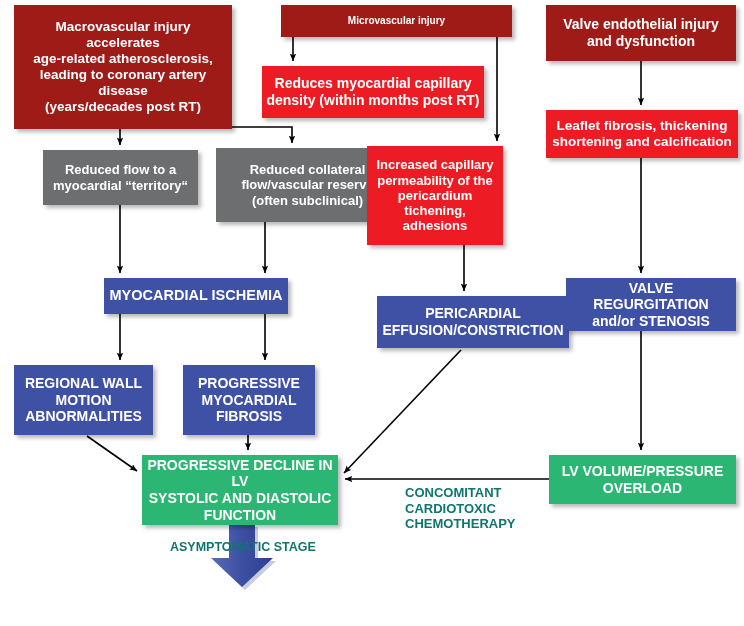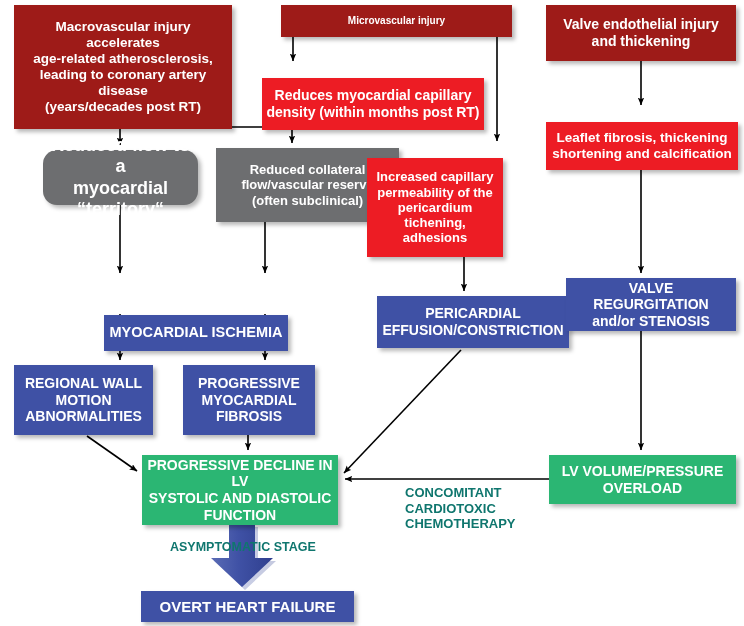--- a/index.html
+++ b/index.html
@@ -25,21 +25,21 @@
     text-align: center;
     color: #ffffff;
     box-sizing: border-box;
     line-height: 1.18;
     box-shadow: 3px 3px 4px rgba(0,0,0,0.28);
     padding: 2px 4px;
     white-space: pre-line;
     z-index: 3;
   }
   .dark-red   { background: #9e1b18; font-weight: bold; }
-  .bright-red { background: #ed1c24; font-weight: bold; margin-top: 12px; }
+  .bright-red { background: #ed1c24; font-weight: bold; }
   .gray       { background: #6d6e70; font-weight: bold; }
   .blue       { background: #3f51a5; font-weight: bold; }
   .green      { background: #2bb673; font-weight: bold; }
 
   .label-text {
     position: absolute;
     color: #0f766e;
     font-weight: bold;
     text-align: left;
     line-height: 1.2;
@@ -153,41 +153,41 @@
   </svg>
 
   <div class="node dark-red" style="left:14px; top:5px; width:218px; height:124px; font-size:13.5px;">Macrovascular injury accelerates
 age-related atherosclerosis,
 leading to coronary artery disease
 (years/decades post RT)</div>
 
   <div class="node dark-red" style="left:281px; top:5px; width:231px; height:32px; font-size:10px;">Microvascular injury</div>
 
   <div class="node dark-red" style="left:546px; top:5px; width:190px; height:56px; font-size:14px;">Valve endothelial injury
-and thickening</div>
+and dysfunction</div>
 
   <div class="node bright-red" style="left:262px; top:66px; width:222px; height:52px; font-size:14px;">Reduces myocardial capillary
 density (within months post RT)</div>
 
   <div class="node bright-red" style="left:546px; top:110px; width:192px; height:48px; font-size:13.5px;">Leaflet fibrosis, thickening
 shortening and calcification</div>
 
-  <div class="node gray" style="left:43px; top:150px; width:155px; height:55px; font-size:18px;border-radius:14px;">Reduced flow to a
+  <div class="node gray" style="left:43px; top:150px; width:155px; height:55px; font-size:13px;">Reduced flow to a
 myocardial “territory“</div>
 
   <div class="node gray" style="left:216px; top:148px; width:183px; height:74px; font-size:13px;">Reduced collateral
 flow/vascular reserve
 (often subclinical)</div>
 
   <div class="node bright-red" style="left:367px; top:146px; width:136px; height:99px; font-size:13px;">Increased capillary
 permeability of the
 pericardium
 tichening, adhesions</div>
 
-  <div class="node blue" style="left:104px; top:278px; width:184px; height:36px; font-size:14.5px;margin-top:37px;">MYOCARDIAL ISCHEMIA</div>
+  <div class="node blue" style="left:104px; top:278px; width:184px; height:36px; font-size:14.5px;">MYOCARDIAL ISCHEMIA</div>
 
   <div class="node blue" style="left:341px; top:296px; width:192px; height:52px; font-size:14px;margin-left:36px;">PERICARDIAL
 EFFUSION/CONSTRICTION</div>
 
   <div class="node blue" style="left:566px; top:278px; width:170px; height:53px; font-size:14px;">VALVE REGURGITATION
 and/or STENOSIS</div>
 
   <div class="node blue" style="left:14px; top:365px; width:139px; height:70px; font-size:14px;">REGIONAL WALL
 MOTION
 ABNORMALITIES</div>
@@ -196,21 +196,20 @@
 MYOCARDIAL
 FIBROSIS</div>
 
   <div class="node green" style="left:142px; top:455px; width:196px; height:70px; font-size:14px;">PROGRESSIVE DECLINE IN LV
 SYSTOLIC AND DIASTOLIC
 FUNCTION</div>
 
   <div class="node green" style="left:549px; top:455px; width:187px; height:49px; font-size:14px;">LV VOLUME/PRESSURE
 OVERLOAD</div>
 
-  <div class="node blue" style="left:141px; top:591px; width:213px; height:31px; font-size:15px;">OVERT HEART FAILURE</div>
 
   <div class="label-text" style="left:405px; top:485px; width:145px; font-size:13px;">CONCOMITANT
 CARDIOTOXIC
 CHEMOTHERAPY</div>
 
   <div class="label-text" style="left:170px; top:540px; width:160px; font-size:12.5px;">ASYMPTOMATIC STAGE</div>
 
 </div>
 
 </body></html>

